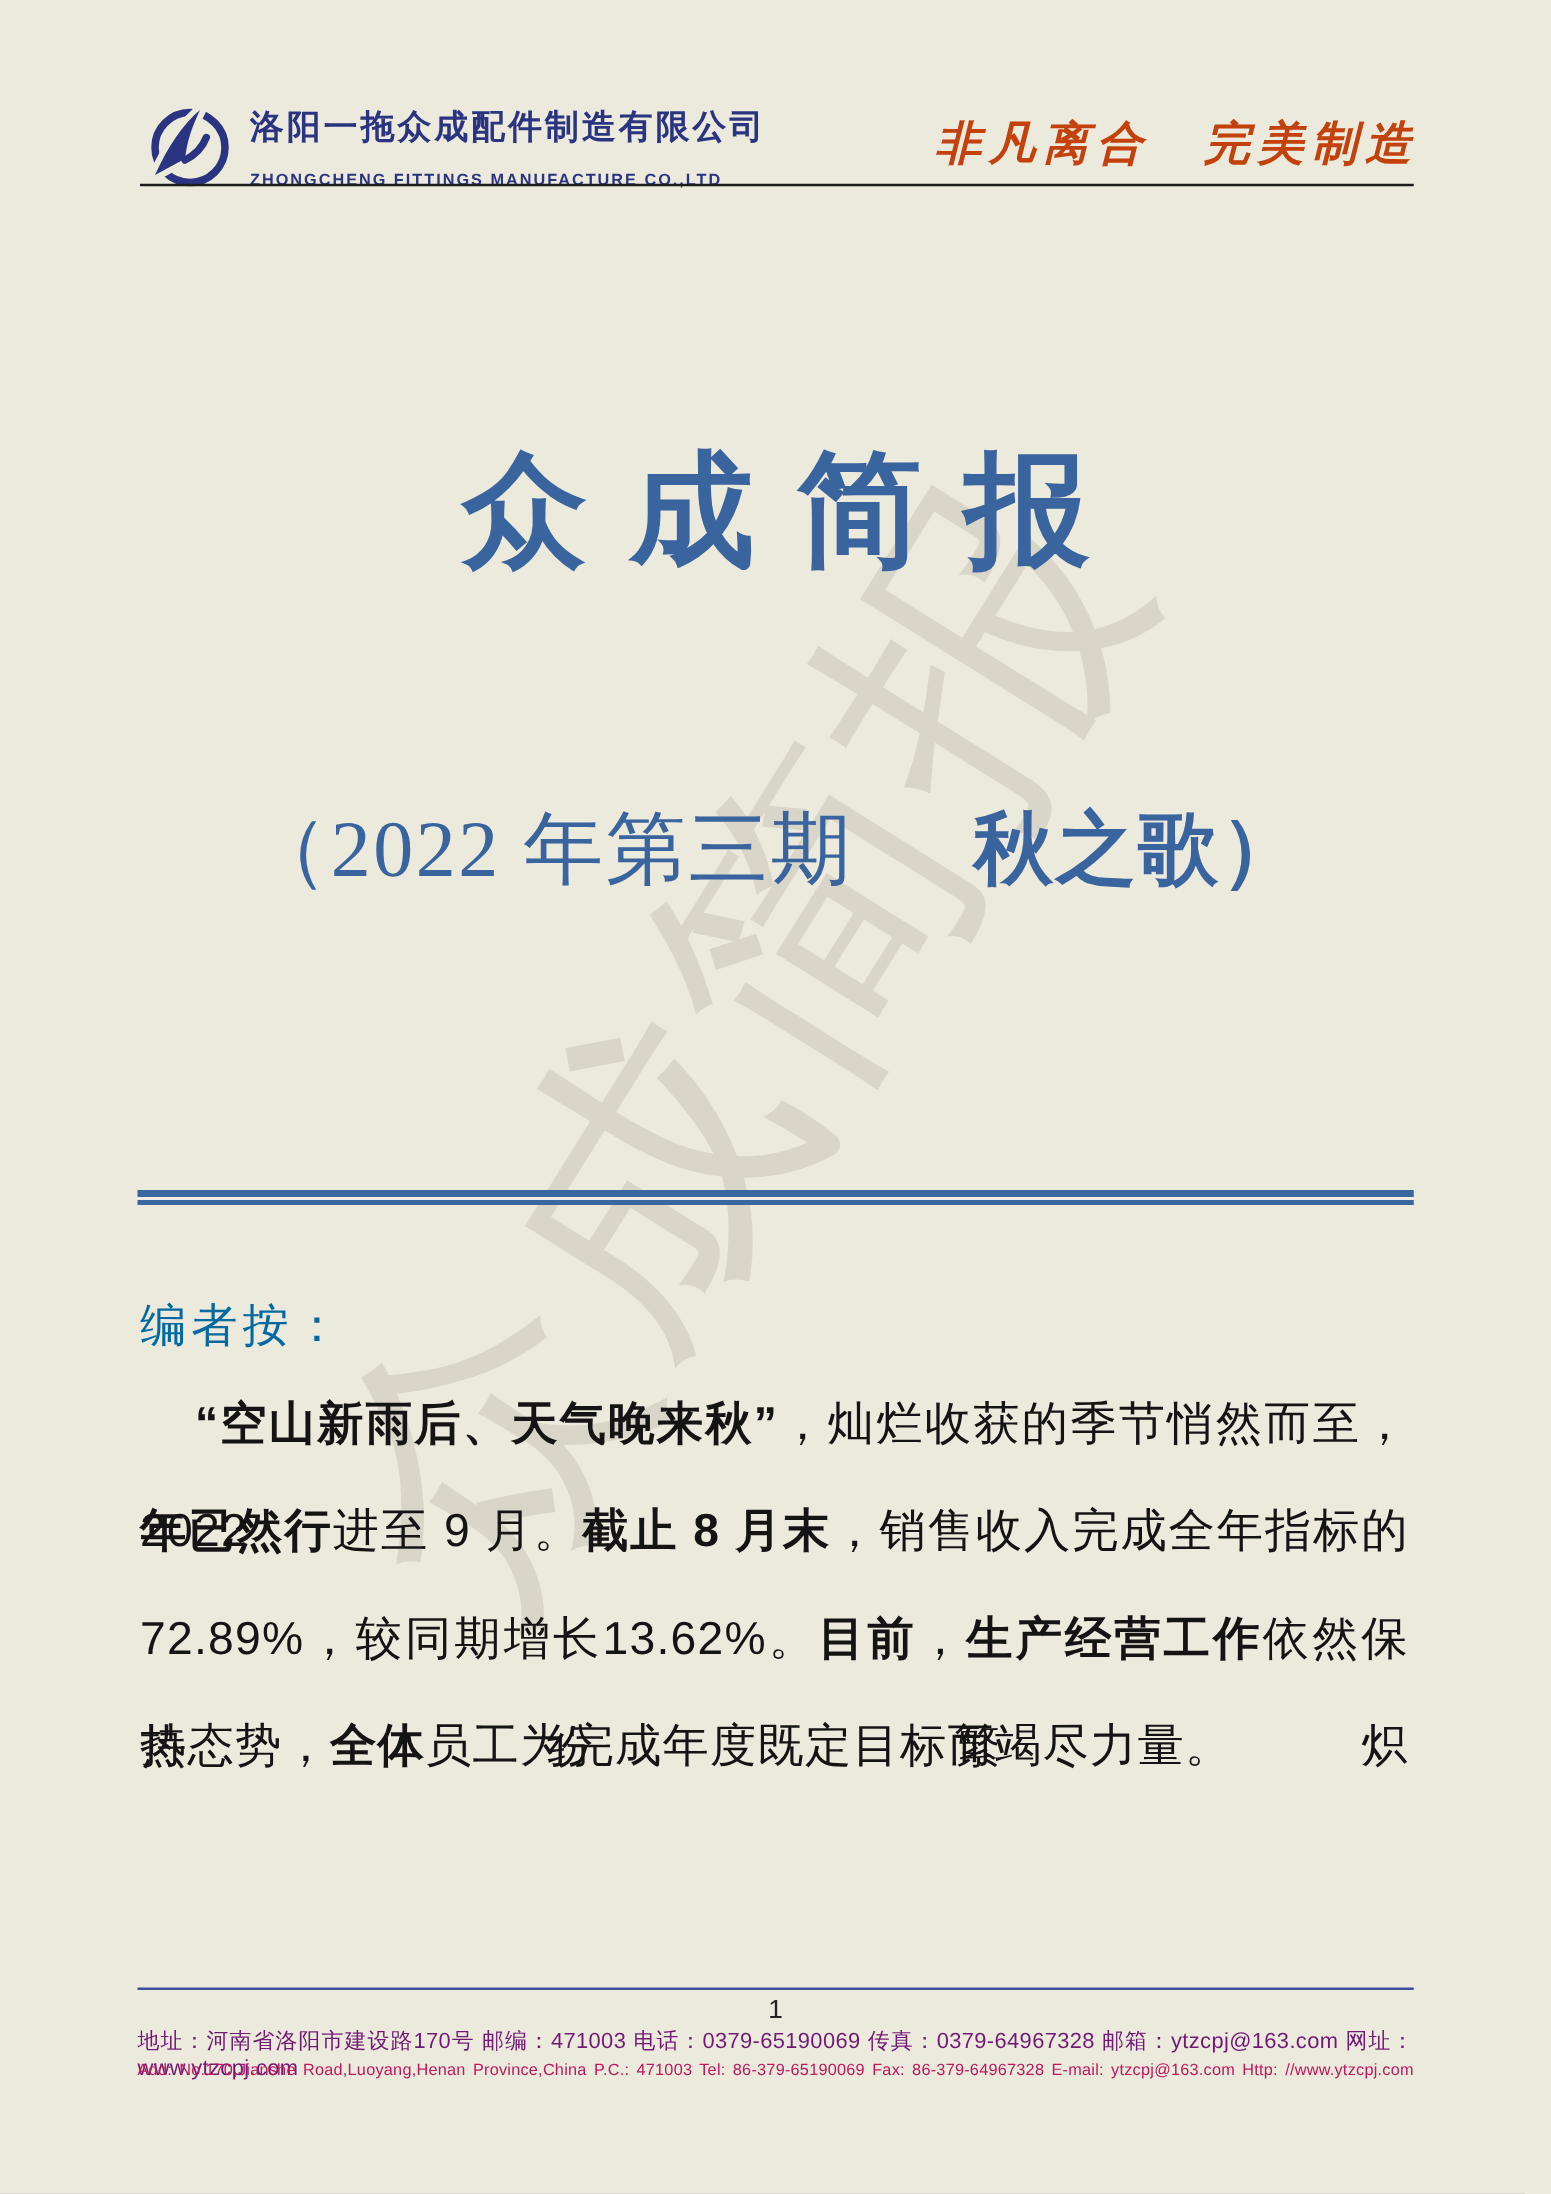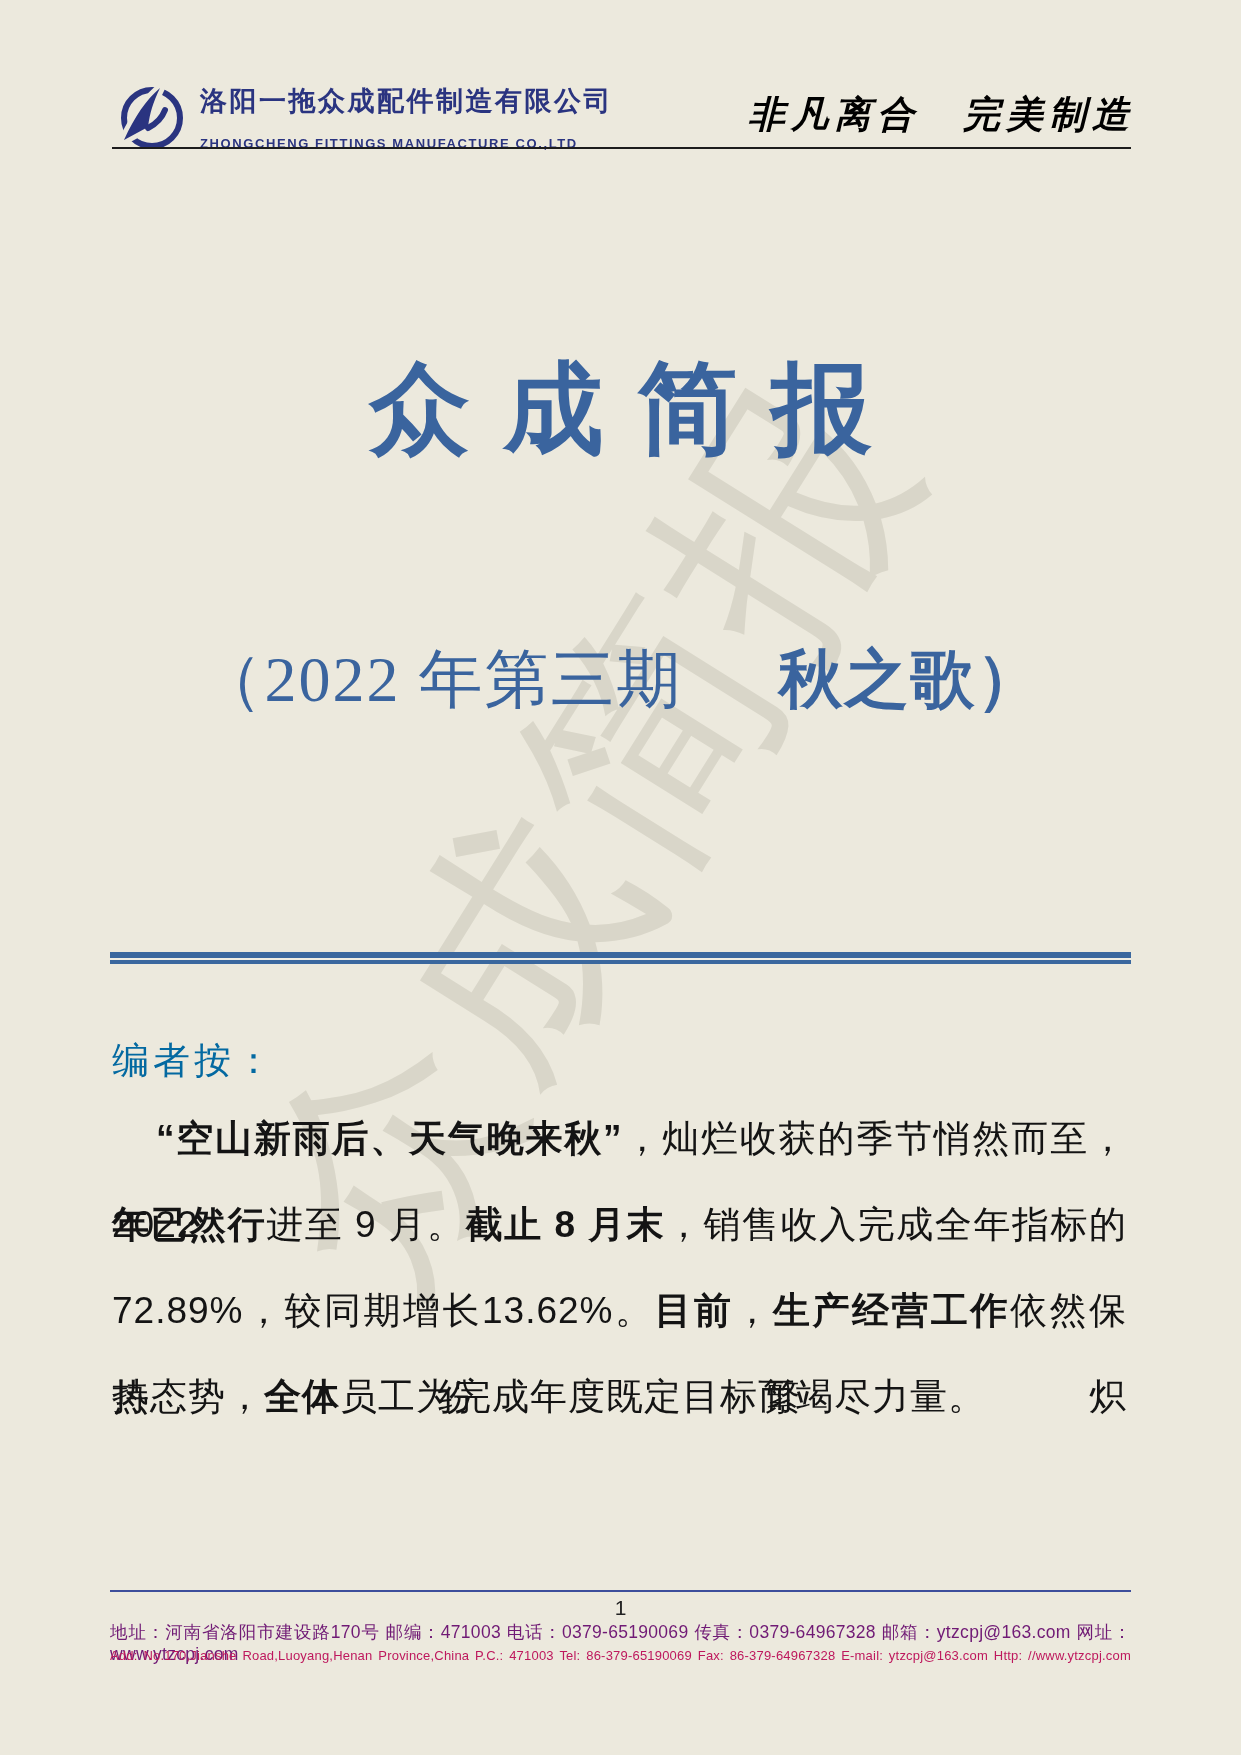--- a/index.html
+++ b/index.html
@@ -34,21 +34,21 @@
     letter-spacing:2.5px;line-height:30px;
   }
   .company-en{
     font-size:13px;font-weight:700;color:#2A3480;
     letter-spacing:1.6px;margin-top:20px;
   }
   .slogan{
     right:106px;top:90px;
     font-size:37px;font-weight:700;font-style:italic;
     font-family:Liberation Sans, sans-serif;
-    color:#000000;letter-spacing:6px;
+    color:#c2410c;letter-spacing:6px;
   }
   .header-rule{
     left:112px;right:110px;top:147px;height:2px;background:#1c1c1c;
   }
   
   .title{
     left:0;right:0;top:348px;margin:0;
     text-align:center;
     font-size:100px;font-weight:700;
     color:#3A649E;

